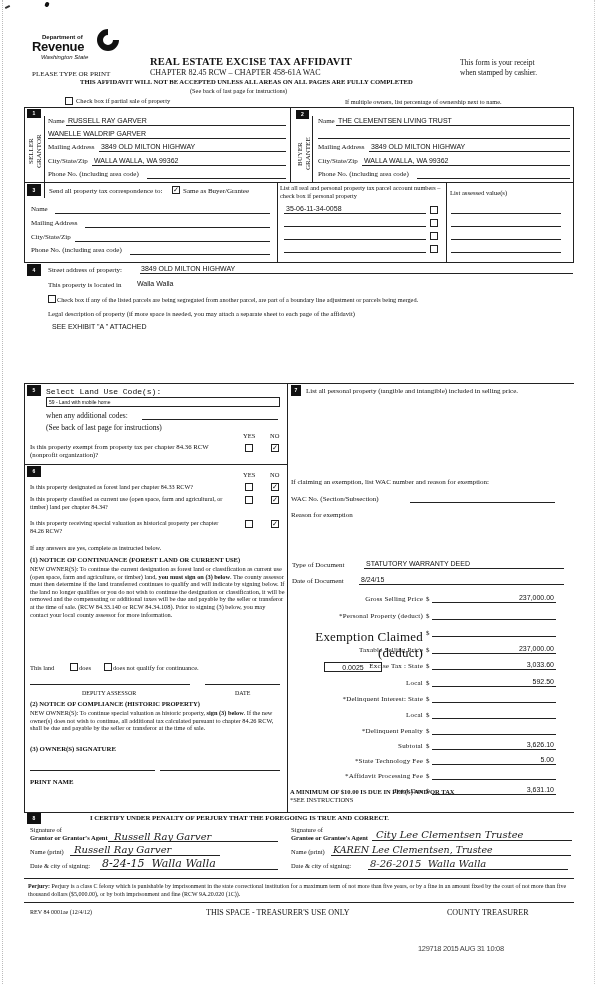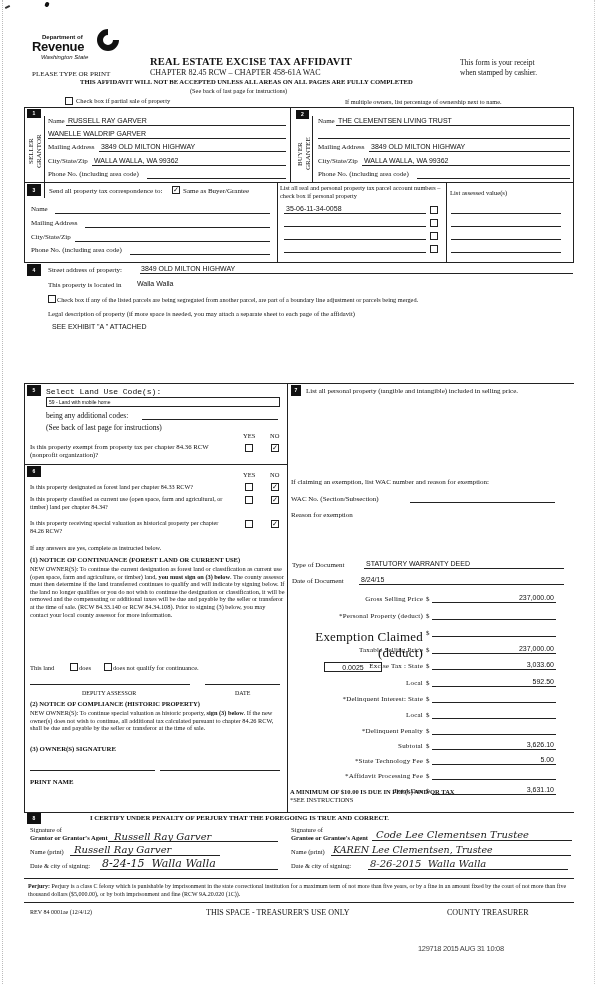--- a/index.html
+++ b/index.html
@@ -140,21 +140,21 @@
 <div class="vr" style="left:24px;top:383px;height:430px;"></div>
 <div class="vr" style="left:287px;top:383px;height:430px;"></div>
 <div class="hr" style="left:24px;top:464px;width:263px;"></div>
 <div class="hr" style="left:24px;top:812px;width:550px;"></div>
 
 <div class="num" style="left:27px;top:385px;width:14px;height:11px;line-height:11px;">5</div>
 <div class="abs" style="left:46px;top:387px;font-size:8px;font-family:Liberation Mono, monospace;">Select Land Use Code(s):</div>
 <div class="box" style="left:46px;top:397px;width:234px;height:10px;padding-left:2px;">
   <span class="sans" style="font-size:5px;line-height:8px;">59 - Land with mobile home</span>
 </div>
-<div class="abs" style="left:46px;top:411px;font-size:7.5px;">being any additional codes:</div>
+<div class="abs" style="left:46px;top:411px;font-size:7.5px;">when any additional codes:</div>
 <div class="line" style="left:142px;top:411px;width:136px;height:9px;"></div>
 <div class="abs" style="left:46px;top:423px;font-size:7.5px;">(See back of last page for instructions)</div>
 <div class="abs" style="left:243px;top:432px;font-size:6.5px;">YES</div>
 <div class="abs" style="left:270px;top:432px;font-size:6.5px;">NO</div>
 <div class="abs" style="left:30px;top:443px;width:180px;font-size:6.8px;line-height:8px;">Is this property exempt from property tax per chapter 84.36 RCW (nonprofit organization)?</div>
 <div class="cb" style="left:245px;top:444px;"></div>
 <div class="cb" style="left:271px;top:444px;">✓</div>
 
 <div class="num" style="left:27px;top:466px;width:14px;height:11px;line-height:11px;">6</div>
 <div class="abs" style="left:243px;top:471px;font-size:6.5px;">YES</div>
@@ -293,21 +293,21 @@
   <span class="hw" style="font-size:10px;padding-left:4px;line-height:10px;">Russell Ray Garver</span>
 </div>
 <div class="abs" style="left:30px;top:862px;font-size:6.5px;">Date &amp; city of signing:</div>
 <div class="line" style="left:100px;top:858px;width:178px;height:12px;">
   <span class="hw" style="font-size:11px;padding-left:2px;line-height:11px;white-space:pre;">8-24-15  Walla Walla</span>
 </div>
 
 <div class="abs" style="left:291px;top:826px;font-size:6.5px;">Signature of</div>
 <div class="abs b" style="left:291px;top:834px;font-size:6.5px;">Grantee or Grantee's Agent</div>
 <div class="line" style="left:372px;top:829px;width:200px;height:12px;">
-  <span class="hw" style="font-size:10px;padding-left:4px;line-height:11px;">Code Lee Clementsen Trustee</span>
+  <span class="hw" style="font-size:10px;padding-left:4px;line-height:11px;">City Lee Clementsen Trustee</span>
 </div>
 <div class="abs" style="left:291px;top:848px;font-size:6.5px;">Name (print)</div>
 <div class="line" style="left:331px;top:845px;width:240px;height:11px;">
   <span class="hw" style="font-size:9.5px;padding-left:2px;line-height:10px;">KAREN Lee Clementsen, Trustee</span>
 </div>
 <div class="abs" style="left:291px;top:862px;font-size:6.5px;">Date &amp; city of signing:</div>
 <div class="line" style="left:368px;top:858px;width:200px;height:12px;">
   <span class="hw" style="font-size:10px;padding-left:2px;line-height:11px;white-space:pre;">8-26-2015  Walla Walla</span>
 </div>
 

